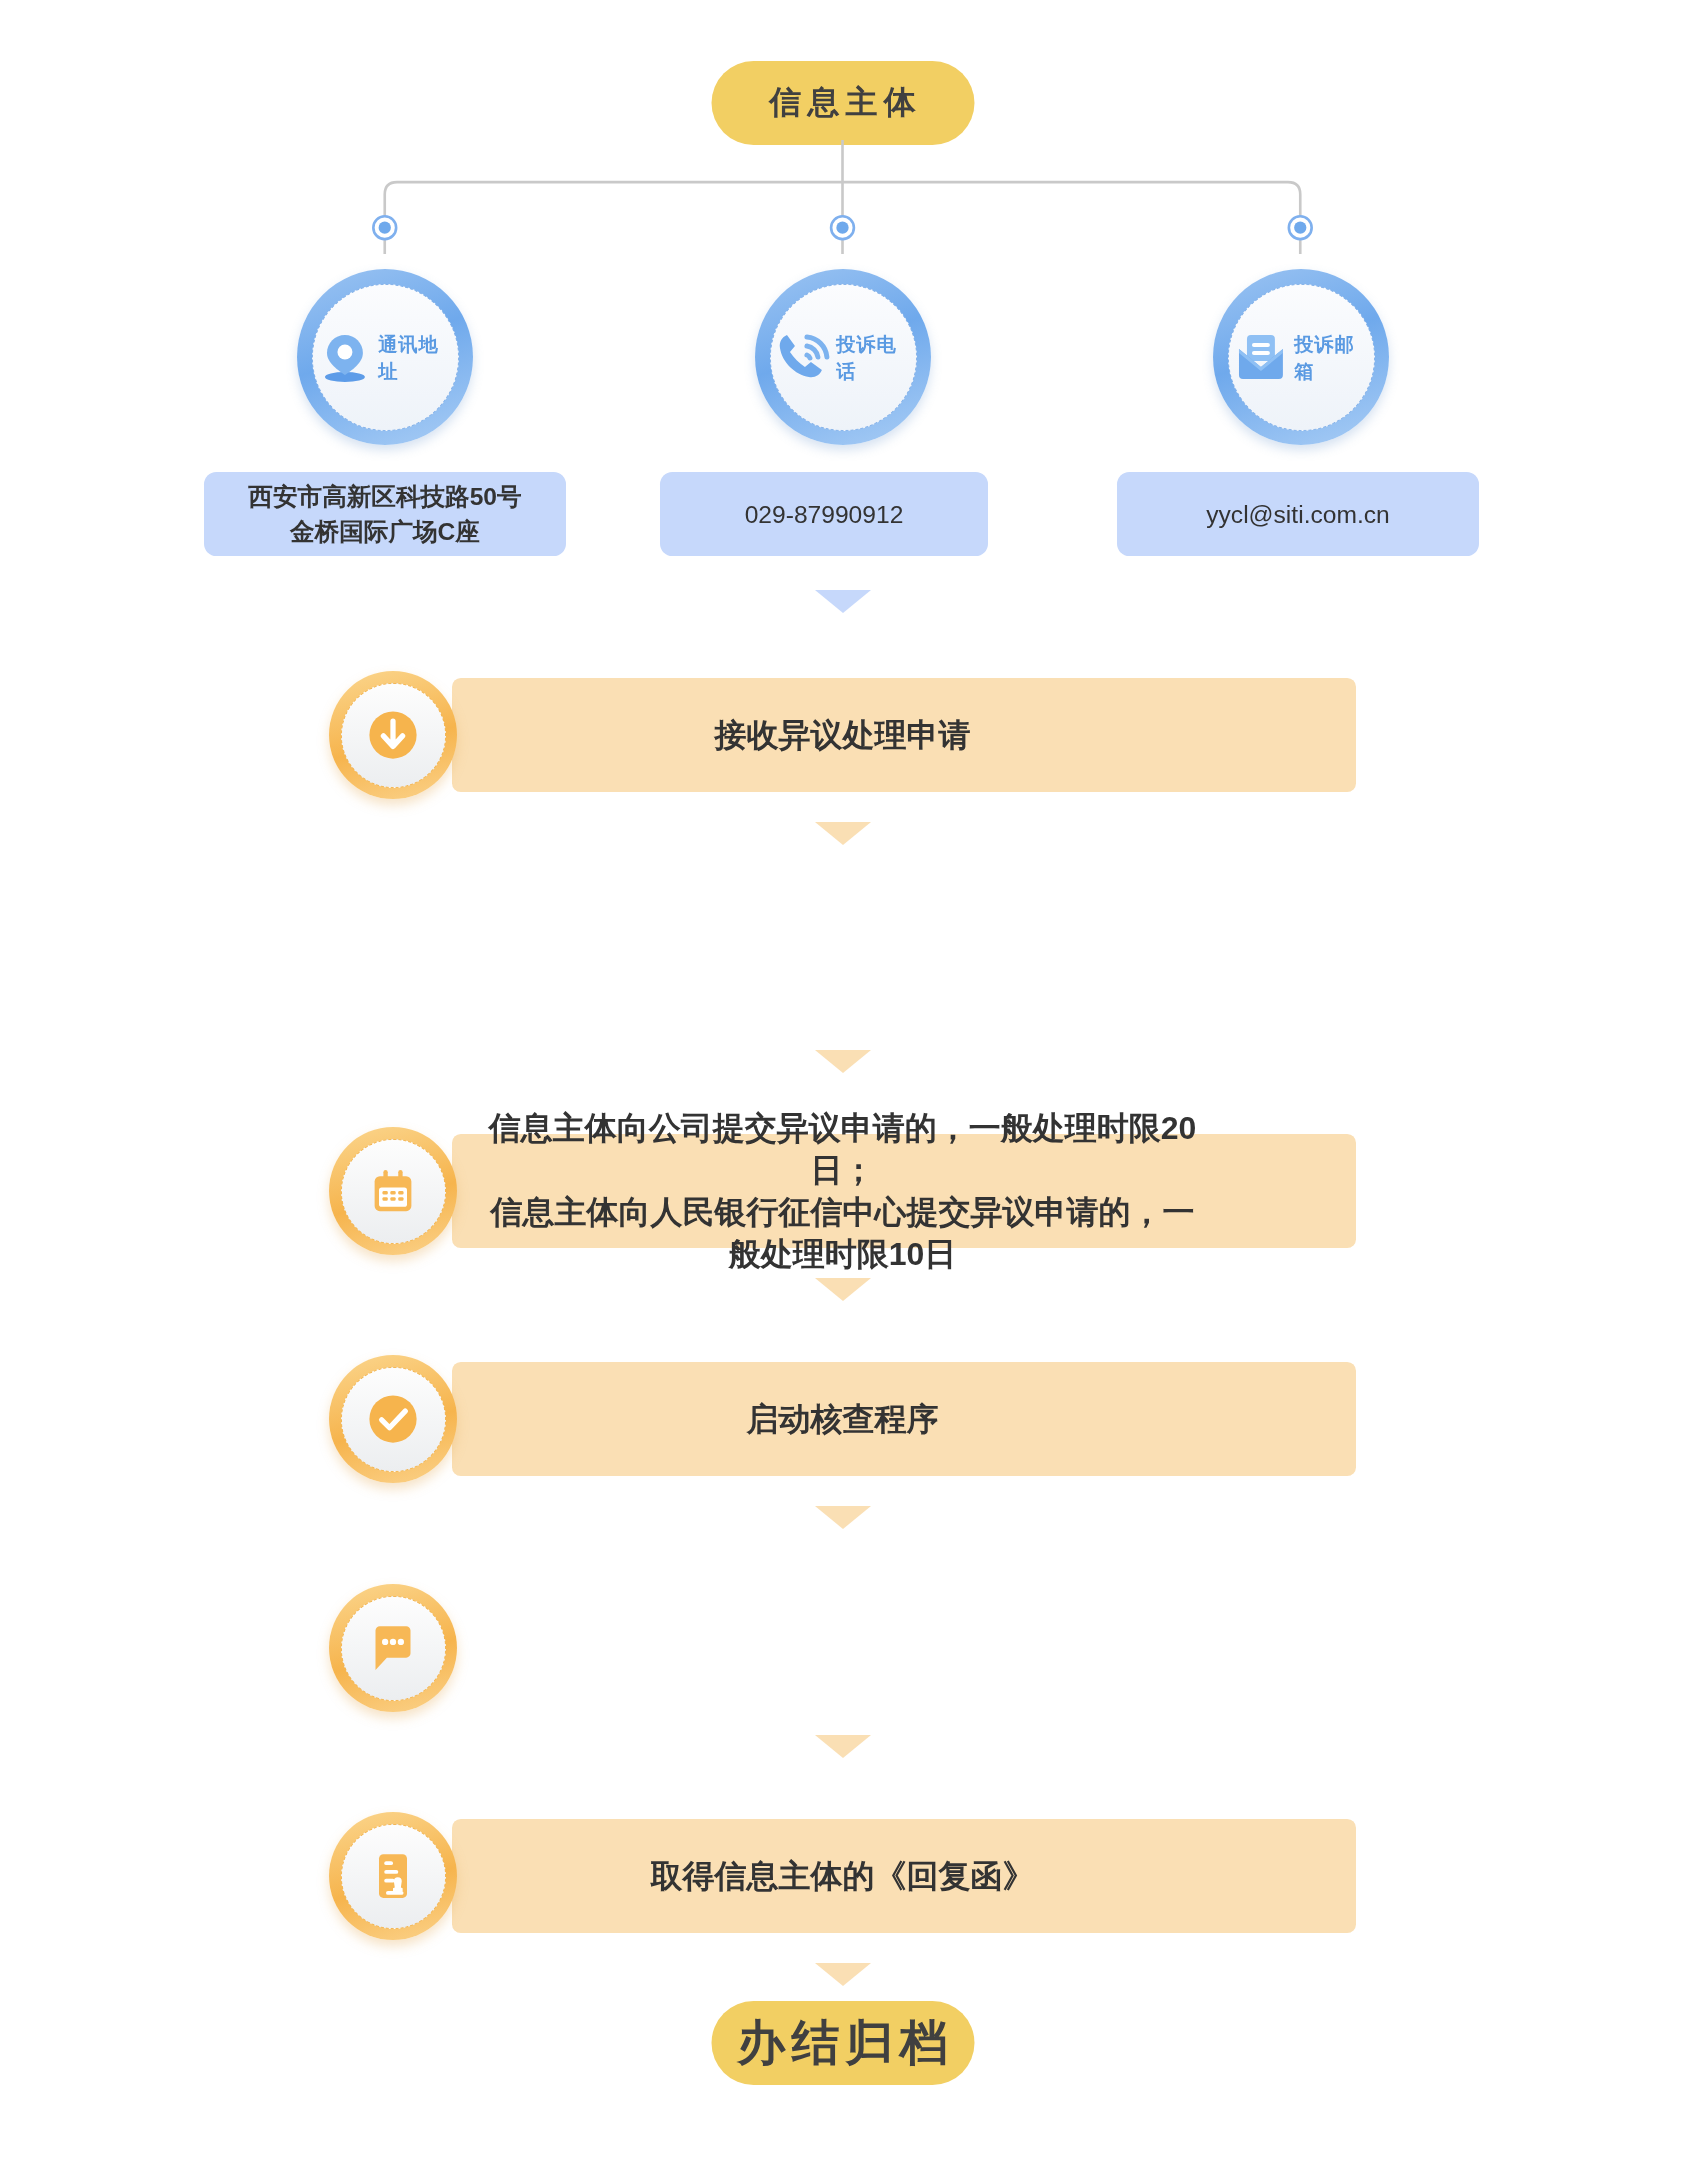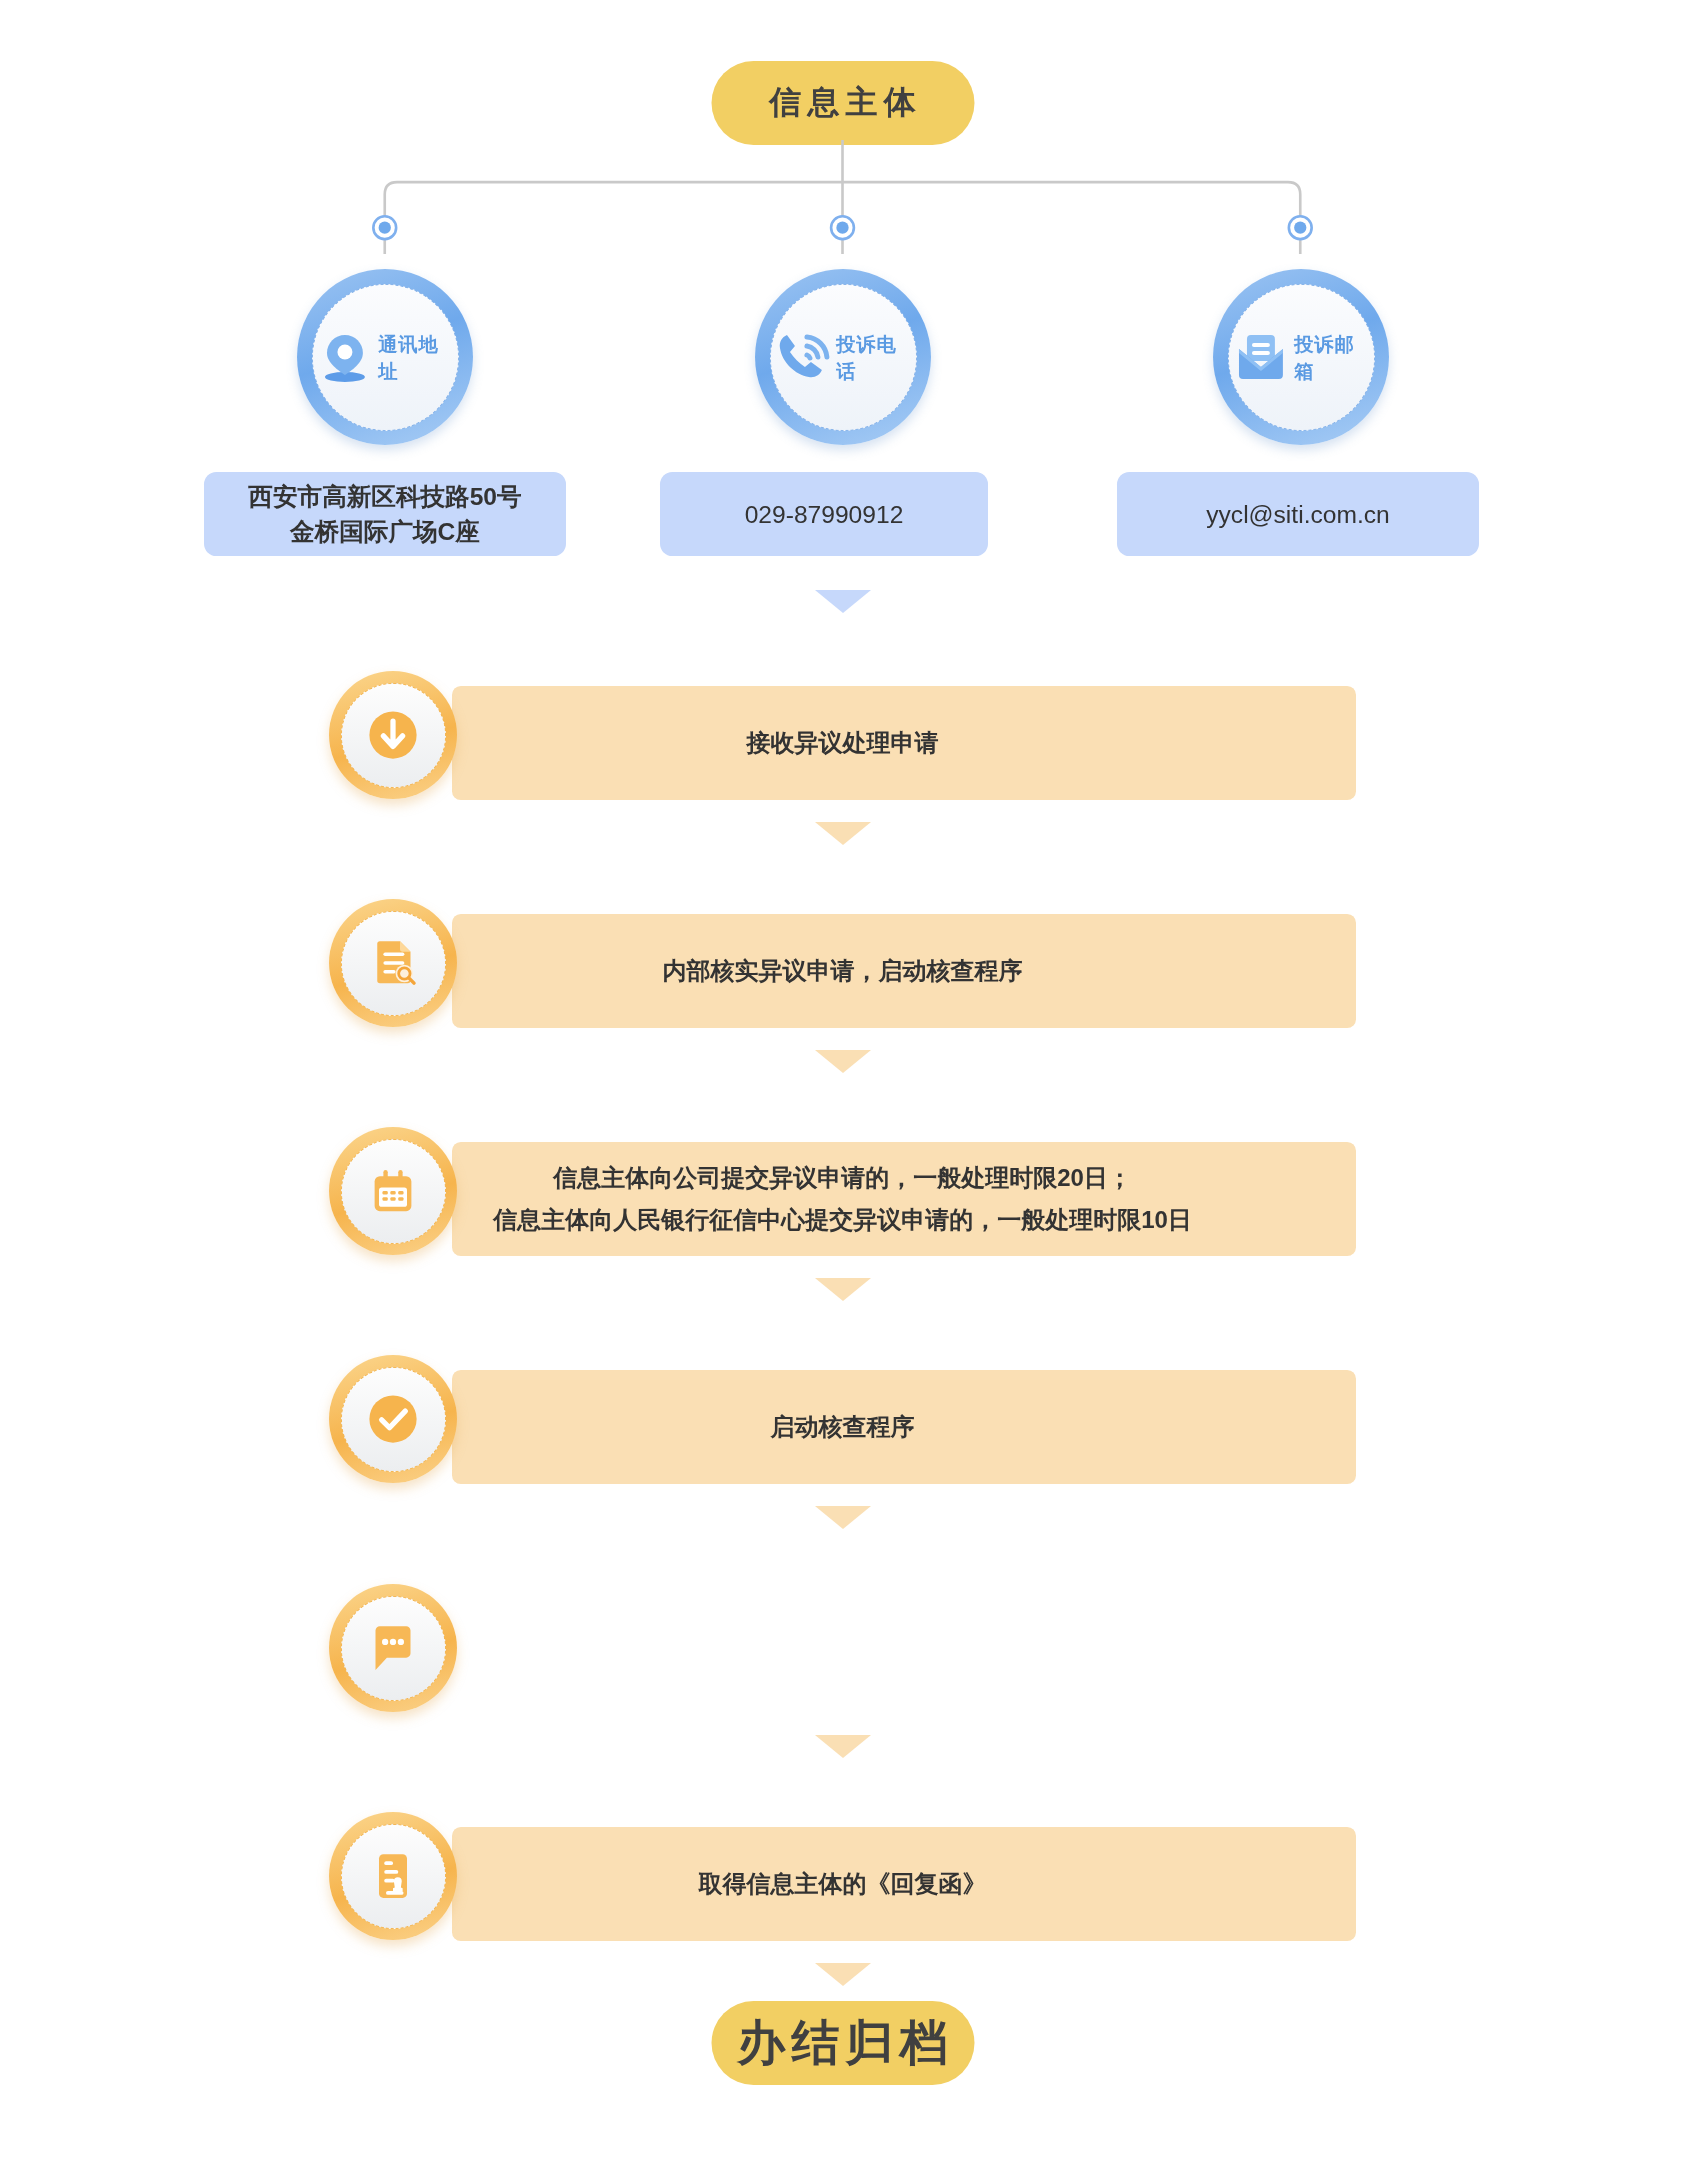--- a/index.html
+++ b/index.html
@@ -131,25 +131,24 @@
     top: 0;
     width: 904px;
     height: 114px;
     background: #fadfb4;
     border-radius: 8.8px;
     display: flex;
     align-items: center;
     justify-content: center;
     text-align: center;
     color: #333333;
-    font-size: 24px;
+    font-size: 32px;
     font-weight: bold;
     line-height: 42px;
     padding: 0 158px 0 35px;
-    margin-top: 8px;
   }
   .step-badge {
     position: absolute;
     left: 0;
     top: -7px;
     width: 128px;
     height: 128px;
     border-radius: 50%;
     background: linear-gradient(165deg,#fbd68e 0%, #f6b44d 55%, #fbd28a 100%);
     box-shadow: 0 6.1px 11.4px rgba(230,175,95,.35);
@@ -260,39 +259,20 @@
         <svg class="step-icon" viewBox="0 0 64 64">
           <circle cx="32" cy="32" r="27" fill="#f6b44d"></circle>
           <path d="M32 16 L32 42 M21 33 L32 45 L43 33" stroke="#ffffff" stroke-width="6" fill="none" stroke-linecap="round" stroke-linejoin="round"></path>
         </svg>
       </div>
     </div>
   </div>
 
   <div class="arrow orange" style="top:822px;"></div>
 
-  <div class="step" style="top:906px;">
-    <div class="step-bar">
-      <span>内部核实异议申请，启动核查程序</span>
-    </div>
-    <div class="step-badge">
-      <div class="step-badge-inner">
-        <svg class="step-icon" viewBox="0 0 64 64">
-          <path d="M14 10 a3 3 0 0 1 3 -3 L40 7 L52 19 L52 52 a3 3 0 0 1 -3 3 L17 55 a3 3 0 0 1 -3 -3 Z" fill="#f7b856"></path>
-          <path d="M40 7 L52 19 L43 19 a3 3 0 0 1 -3 -3 Z" fill="#fdd89a"></path>
-          <rect x="21" y="20" width="24" height="4" rx="2" fill="#ffffff"></rect>
-          <rect x="21" y="30" width="24" height="4" rx="2" fill="#ffffff"></rect>
-          <rect x="21" y="40" width="14" height="4" rx="2" fill="#ffffff"></rect>
-          <circle cx="45" cy="44" r="10" fill="#fdf0dc"></circle>
-          <circle cx="45" cy="44" r="6.5" fill="none" stroke="#f4a53a" stroke-width="3.2"></circle>
-          <path d="M50 49 L56 55" stroke="#f4a53a" stroke-width="4" stroke-linecap="round"></path>
-        </svg>
-      </div>
-    </div>
-  </div>
 
   <div class="arrow orange" style="top:1050px;"></div>
 
   <div class="step" style="top:1134px;">
     <div class="step-bar">
       <div>
         <div>信息主体向公司提交异议申请的，一般处理时限20日；</div>
         <div>信息主体向人民银行征信中心提交异议申请的，一般处理时限10日</div>
       </div>
     </div>

